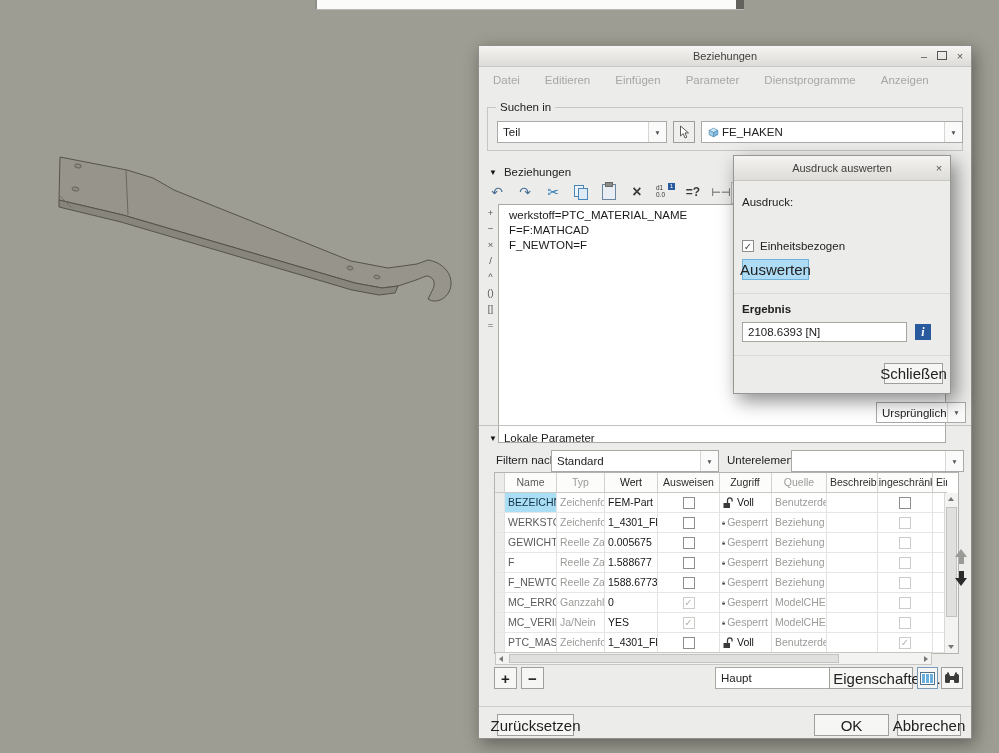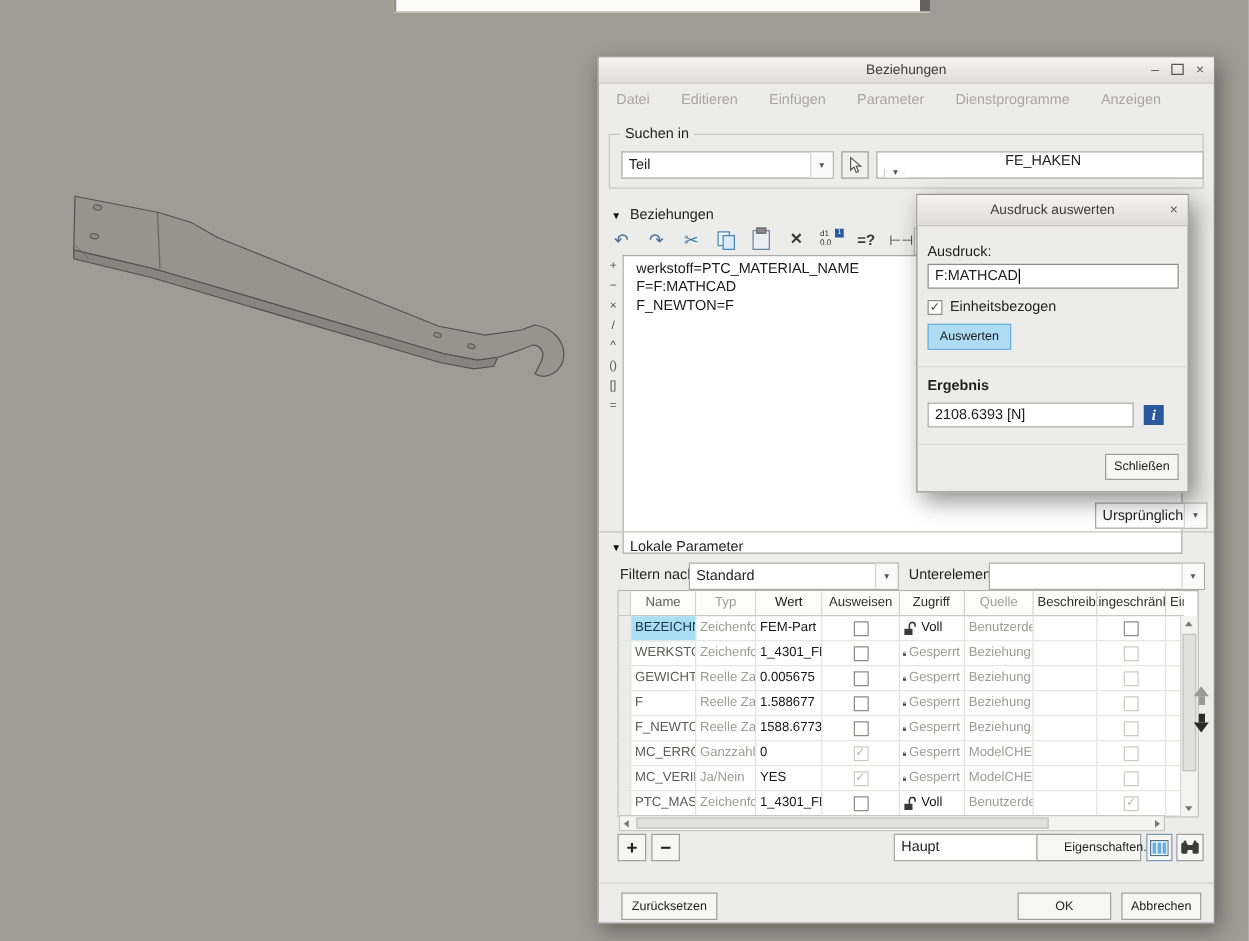--- a/index.html
+++ b/index.html
@@ -22,21 +22,21 @@
          justify-content:center;color:#555;font-size:11px;}
   .maxbox{width:8px;height:7px;border:1px solid #555;}
 
   
   .combo{background:#fff;border:1px solid #a9a9a6;display:flex;align-items:center;
          padding-left:5px;font-size:11.5px;box-sizing:border-box;}
   .combo .spacer{flex:1;}
   .arrowbox{width:17px;align-self:stretch;border-left:1px solid #d6d6d3;display:flex;
             align-items:center;justify-content:center;color:#555;font-size:6.5px;background:#fafafa;}
   .btn{background:#f6f6f5;border:1px solid #9f9f9c;display:flex;align-items:center;
-       justify-content:center;font-size:10px;color:#222;box-sizing:border-box;}
+       justify-content:center;font-size:15px;color:#222;box-sizing:border-box;}
   .cb{width:12px;height:12px;background:#fff;border:1px solid #8d8d8a;display:inline-flex;
       align-items:center;justify-content:center;font-size:10px;color:#4a4a4a;box-sizing:border-box;}
   .cb.dis{border-color:#cbcbc8;color:#b4b4b1;}
   .secline{display:flex;align-items:center;gap:7px;font-size:11.5px;color:#222;}
   .secline .tri{font-size:8px;color:#111;}
 
   
   .tbi{position:absolute;top:0;width:24px;height:20px;display:flex;align-items:center;
        justify-content:center;font-size:14px;color:#4a6f94;}
   .pgicon{position:relative;width:14px;height:14px;}
@@ -156,21 +156,21 @@
     <div class="abs combo" style="left:18px;top:75px;width:170px;height:22px;">
       <span>Teil</span>
       <span class="spacer"></span>
       <span class="arrowbox">▼</span>
     </div>
     <div class="abs btn" style="left:194px;top:75px;width:22px;height:22px;background:#efefee;">
       <svg width="11" height="14" viewBox="0 0 11 14">
         <path d="M1.5 1 L1.5 11 L4.2 8.6 L6 13 L7.8 12.2 L6 7.9 L9.5 7.9 Z" fill="#fff" stroke="#5a5a58" stroke-width="1"></path>
       </svg>
     </div>
-    <div class="abs combo" style="left:222px;top:75px;width:262px;height:22px;flex-direction:column;">
+    <div class="abs combo" style="left:222px;top:75px;width:262px;height:22px;">
       <svg width="13" height="13" viewBox="0 0 12 12" style="margin-right:2px;">
         <polygon points="2,4 6,2 10,4 6,6" fill="#cfe9f7" stroke="#5b93b8" stroke-width="0.7"></polygon>
         <polygon points="2,4 6,6 6,10 2,8" fill="#9fcde8" stroke="#5b93b8" stroke-width="0.7"></polygon>
         <polygon points="6,6 10,4 10,8 6,10" fill="#7db8dc" stroke="#5b93b8" stroke-width="0.7"></polygon>
       </svg>
       <span>FE_HAKEN</span>
       <span class="spacer"></span>
       <span class="arrowbox">▼</span>
     </div>
 
@@ -505,24 +505,20 @@
 
   <div class="abs dlg" style="left:733px;top:155px;width:216px;height:237px;border-color:#969693;box-shadow:5px 7px 18px rgba(0,0,0,.45);z-index:10;">
 
     <div class="titlebar" style="height:24px;">
       <span>Ausdruck auswerten</span>
       <span class="wctrl" style="right:4px;top:4px;">×</span>
     </div>
 
     <span class="abs" style="left:8px;top:40px;">Ausdruck:</span>
 
-    <div class="abs textbox" style="left:8px;top:55px;width:201px;height:20px;">
-      <span>F:MATHCAD</span>
-      <span class="caret"></span>
-    </div>
 
     <div class="abs" style="left:8px;top:84px;display:flex;align-items:center;gap:6px;">
       <span class="cb">✓</span>
       <span>Einheitsbezogen</span>
     </div>
 
     <div class="abs btn accentbtn" style="left:8px;top:103px;width:67px;height:21px;">Auswerten</div>
 
     <div class="sep" style="top:137px;"></div>
 

